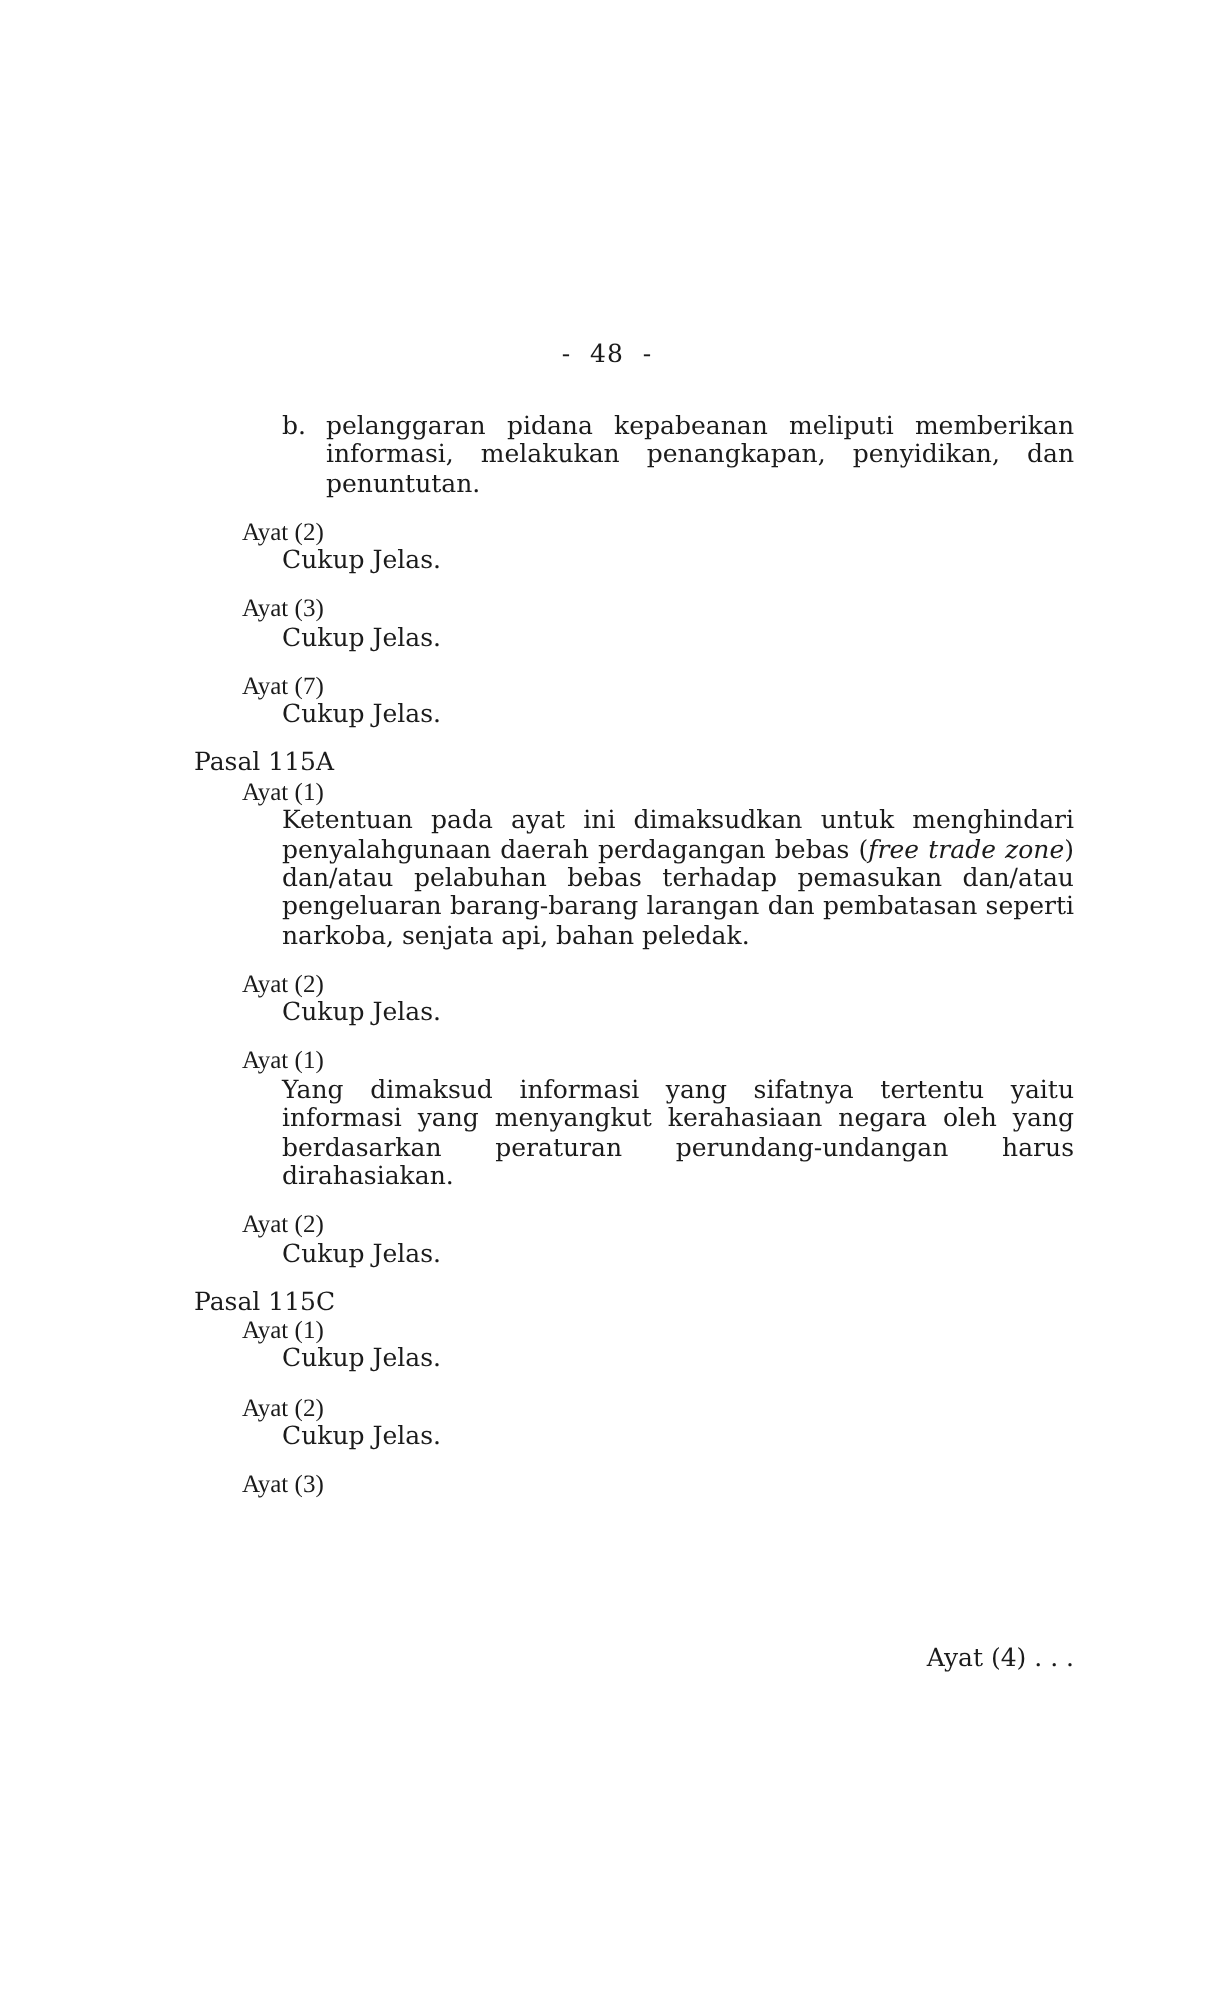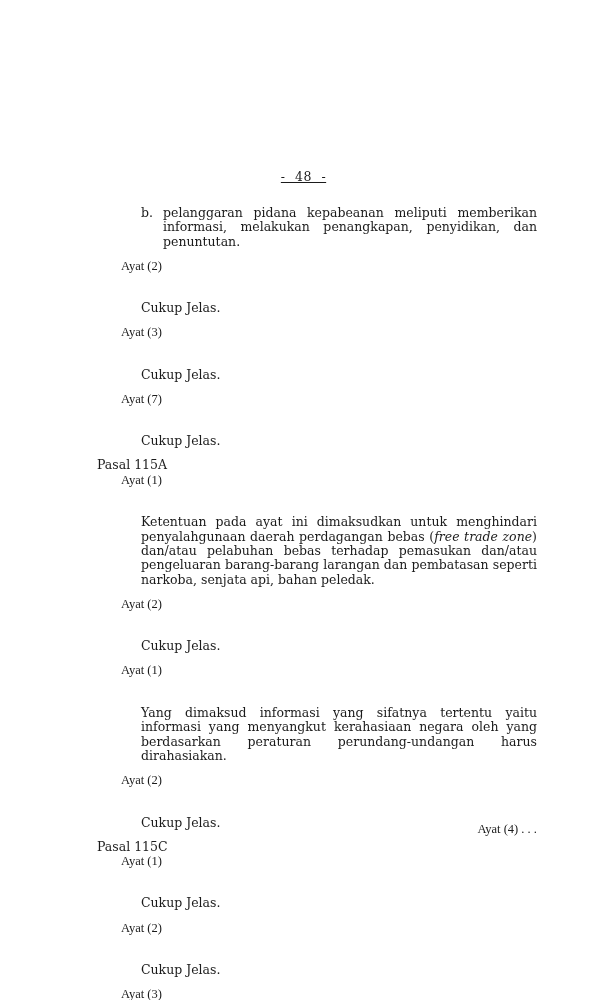--- a/index.html
+++ b/index.html
@@ -19,41 +19,39 @@
     line-height: 14.4px;
   }
   .page-number {
     position: absolute;
     top: 170px;
     left: 0;
     width: 607px;
     text-align: center;
     word-spacing: 5px;
     letter-spacing: 0.5px;
-    text-decoration: underline;
   }
   .content {
     position: absolute;
     left: 97px;
     top: 206px;
     width: 440px;
   }
   .block {
     margin-bottom: 9.7px;
   }
   .pasal-title {
     margin-left: 0;
   }
   .ayat-label {
     margin-left: 24px;
     font-family: Liberation Serif, serif;
   }
   .ayat-body {
     margin-left: 44px;
-    margin-top: 28px;
   }
   .just {
     text-align: justify;
     text-align-last: left;
   }
   .item-row {
     margin-left: 44px;
     display: flex;
   }
   .item-marker {
@@ -66,21 +64,20 @@
     text-align-last: left;
   }
   .it {
     font-style: italic;
   }
   .catchword {
     position: absolute;
     top: 822px;
     right: 70px;
     text-align: right;
-    font-family: Liberation Serif, serif;
   }
 </style>
 </head>
 <body>
 
 <div class="page">
 
   <div class="page-number">- 48 -</div>
 
   <div class="content">

